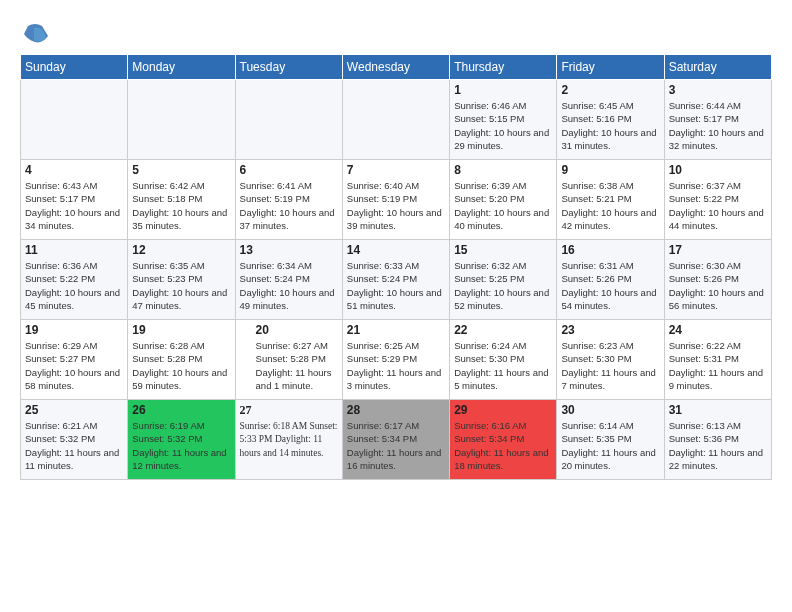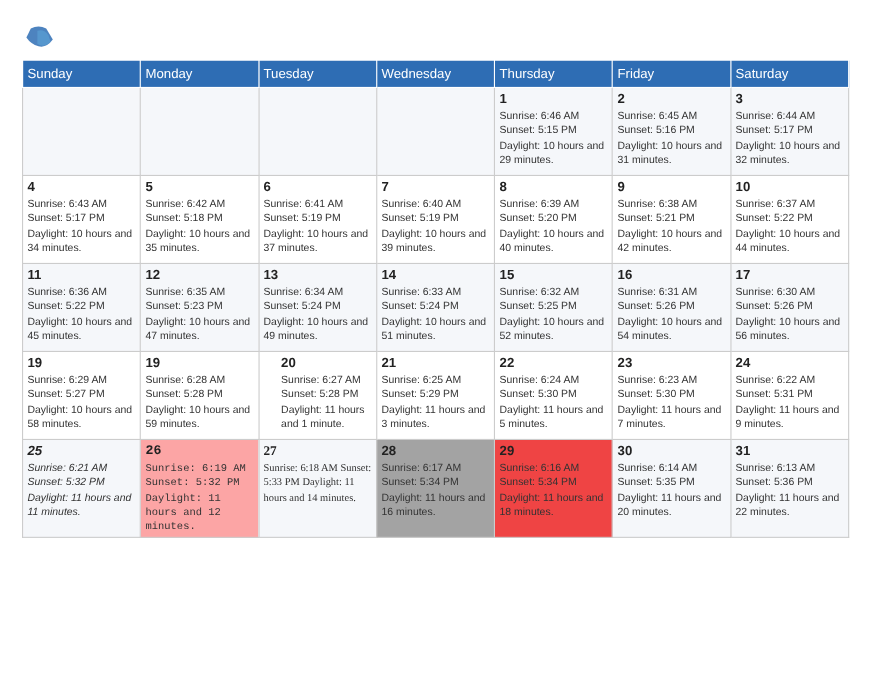--- a/index.html
+++ b/index.html
@@ -301,28 +301,28 @@
         </td>
         <td style="background: rgb(255, 255, 255);">
           <span class="day-number">24</span>
           <div class="day-info">Sunrise: 6:22 AM
 Sunset: 5:31 PM
 Daylight: 11 hours
 and 9 minutes.</div>
         </td>
       </tr>
       <tr>
-        <td style="background: rgb(245, 247, 250); font-style: italic;">
+        <td style="background: rgb(245, 247, 250);">
           <span class="day-number">25</span>
           <div class="day-info">Sunrise: 6:21 AM
 Sunset: 5:32 PM
 Daylight: 11 hours
 and 11 minutes.</div>
         </td>
-        <td style="background: #fca5a5; font-family: Liberation Mono, monospace;">
+        <td style="background: #22c55e;">
           <span class="day-number">26</span>
           <div class="day-info">Sunrise: 6:19 AM
 Sunset: 5:32 PM
 Daylight: 11 hours
 and 12 minutes.</div>
         </td>
         <td style="background: rgb(245, 247, 250); font-family: Liberation Serif, serif;">
           <span class="day-number">27</span>
           <div class="day-info">Sunrise: 6:18 AM
 Sunset: 5:33 PM

